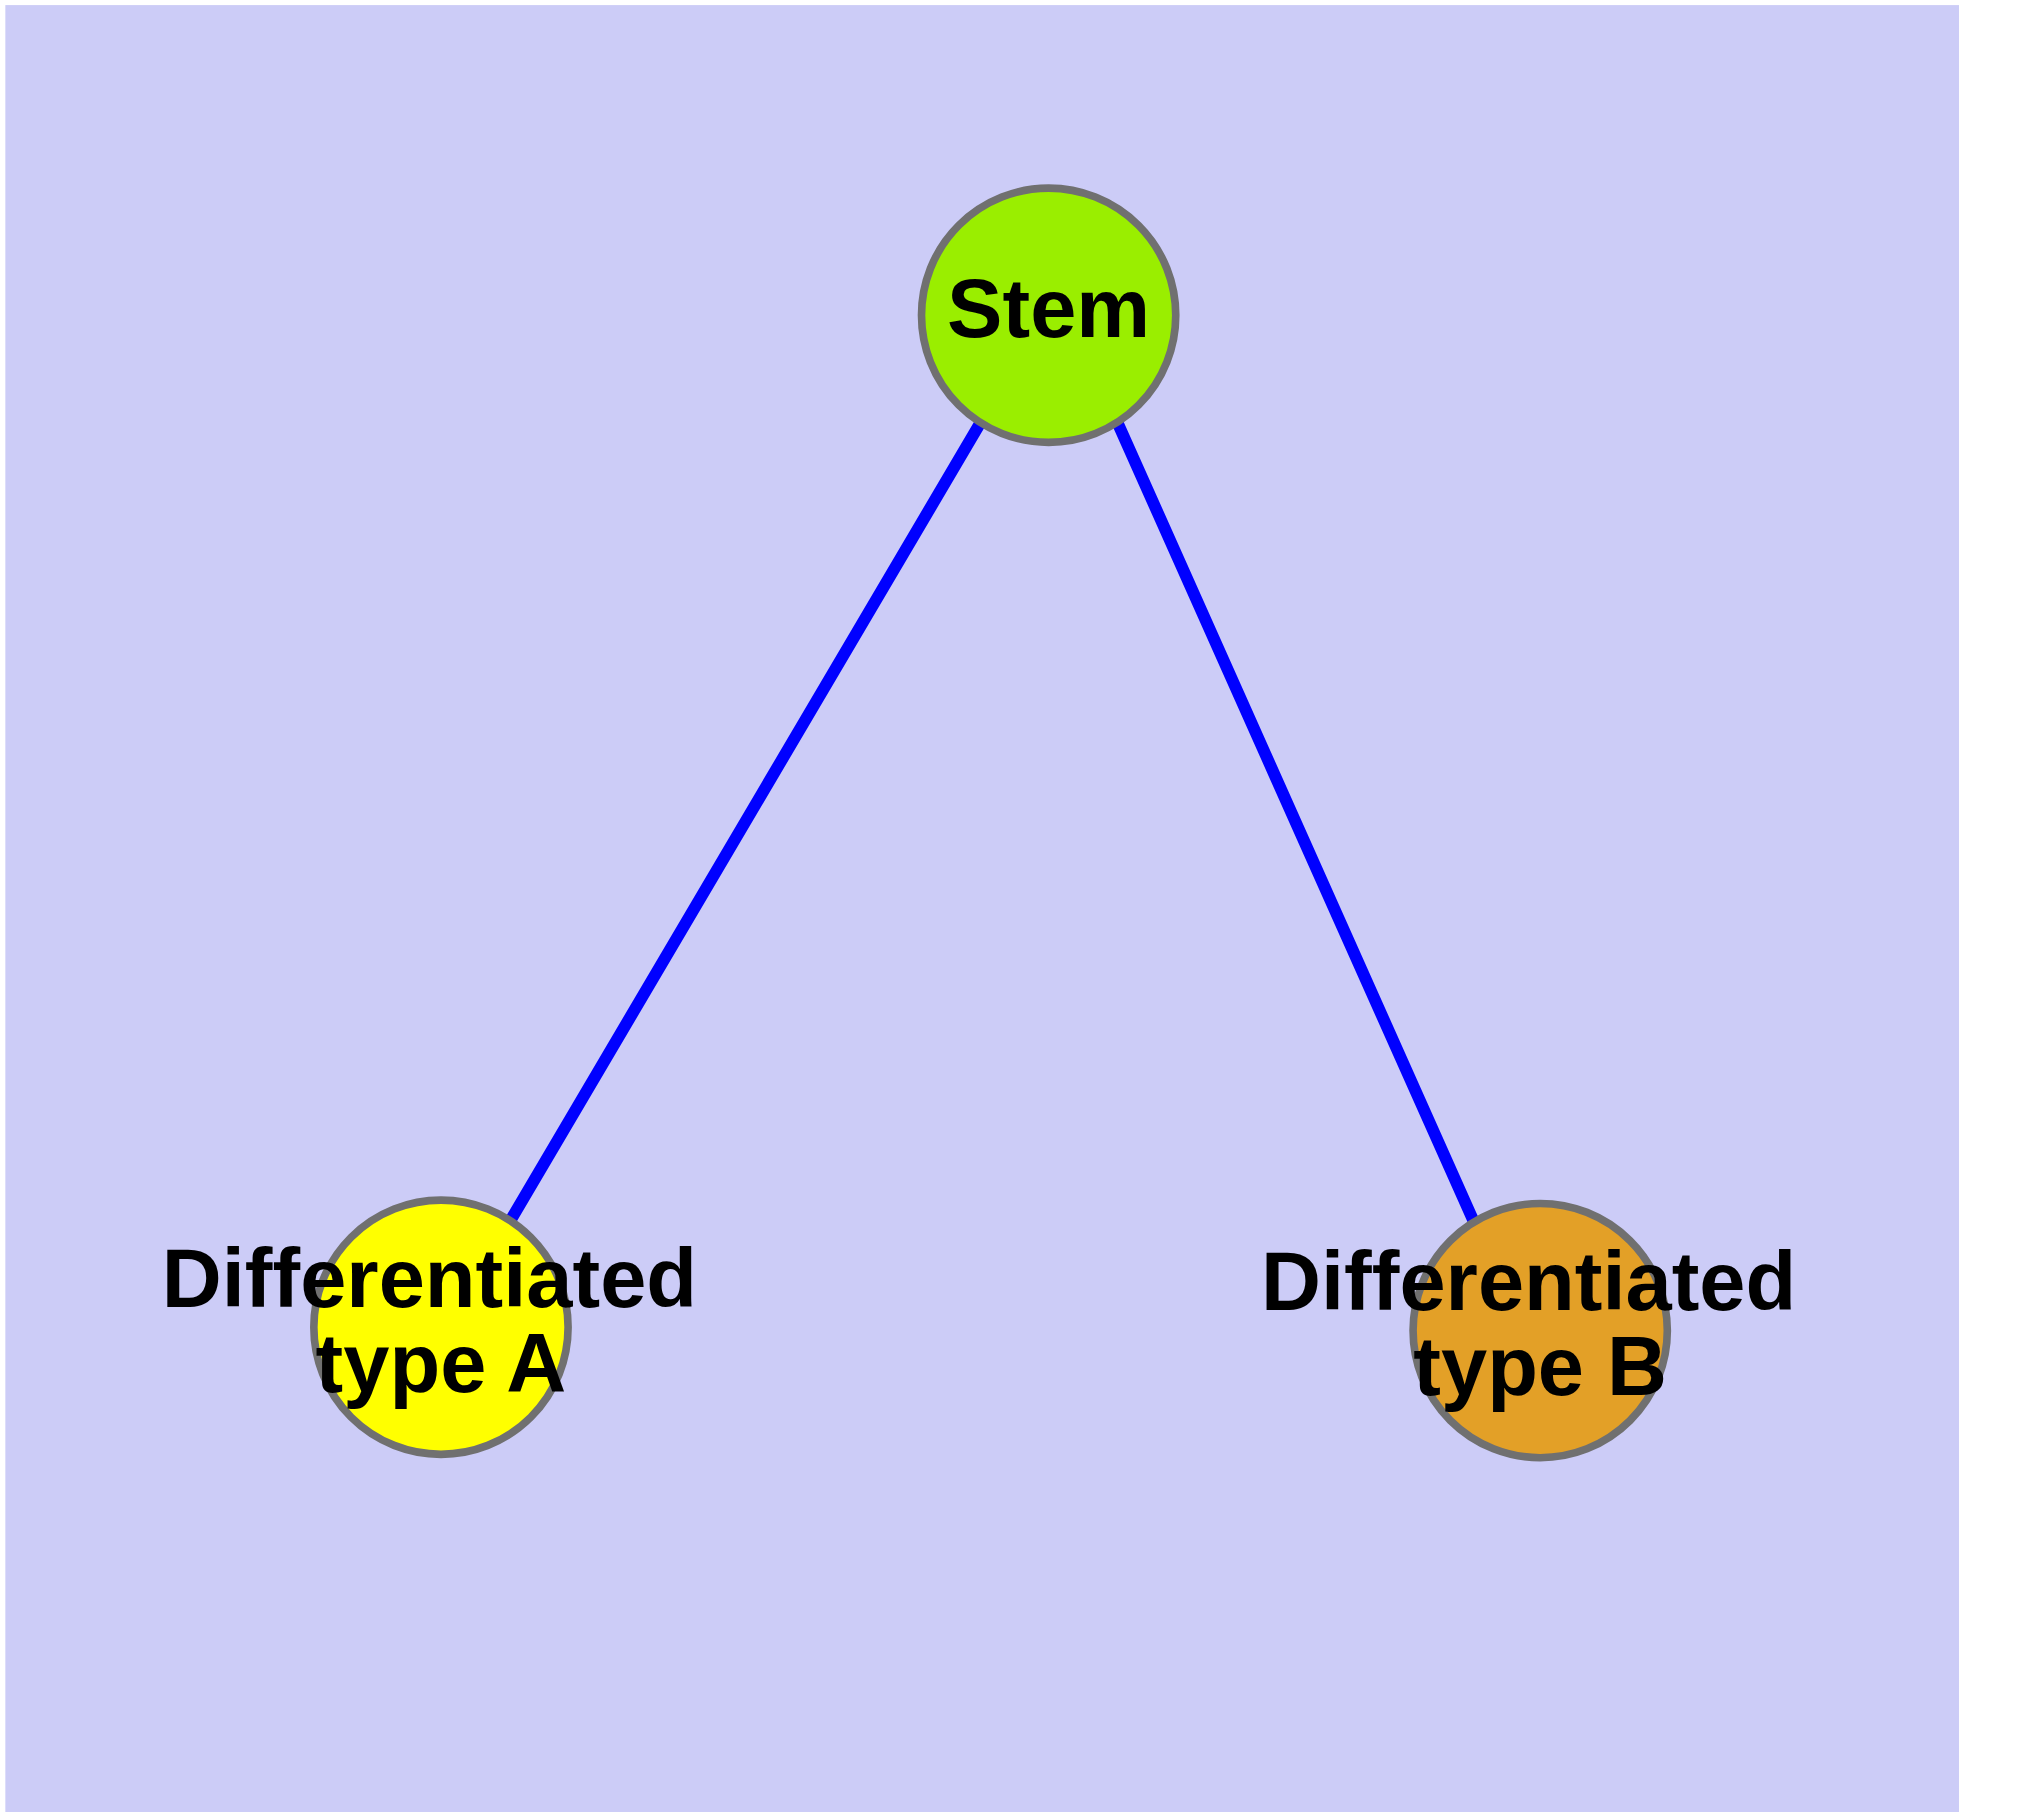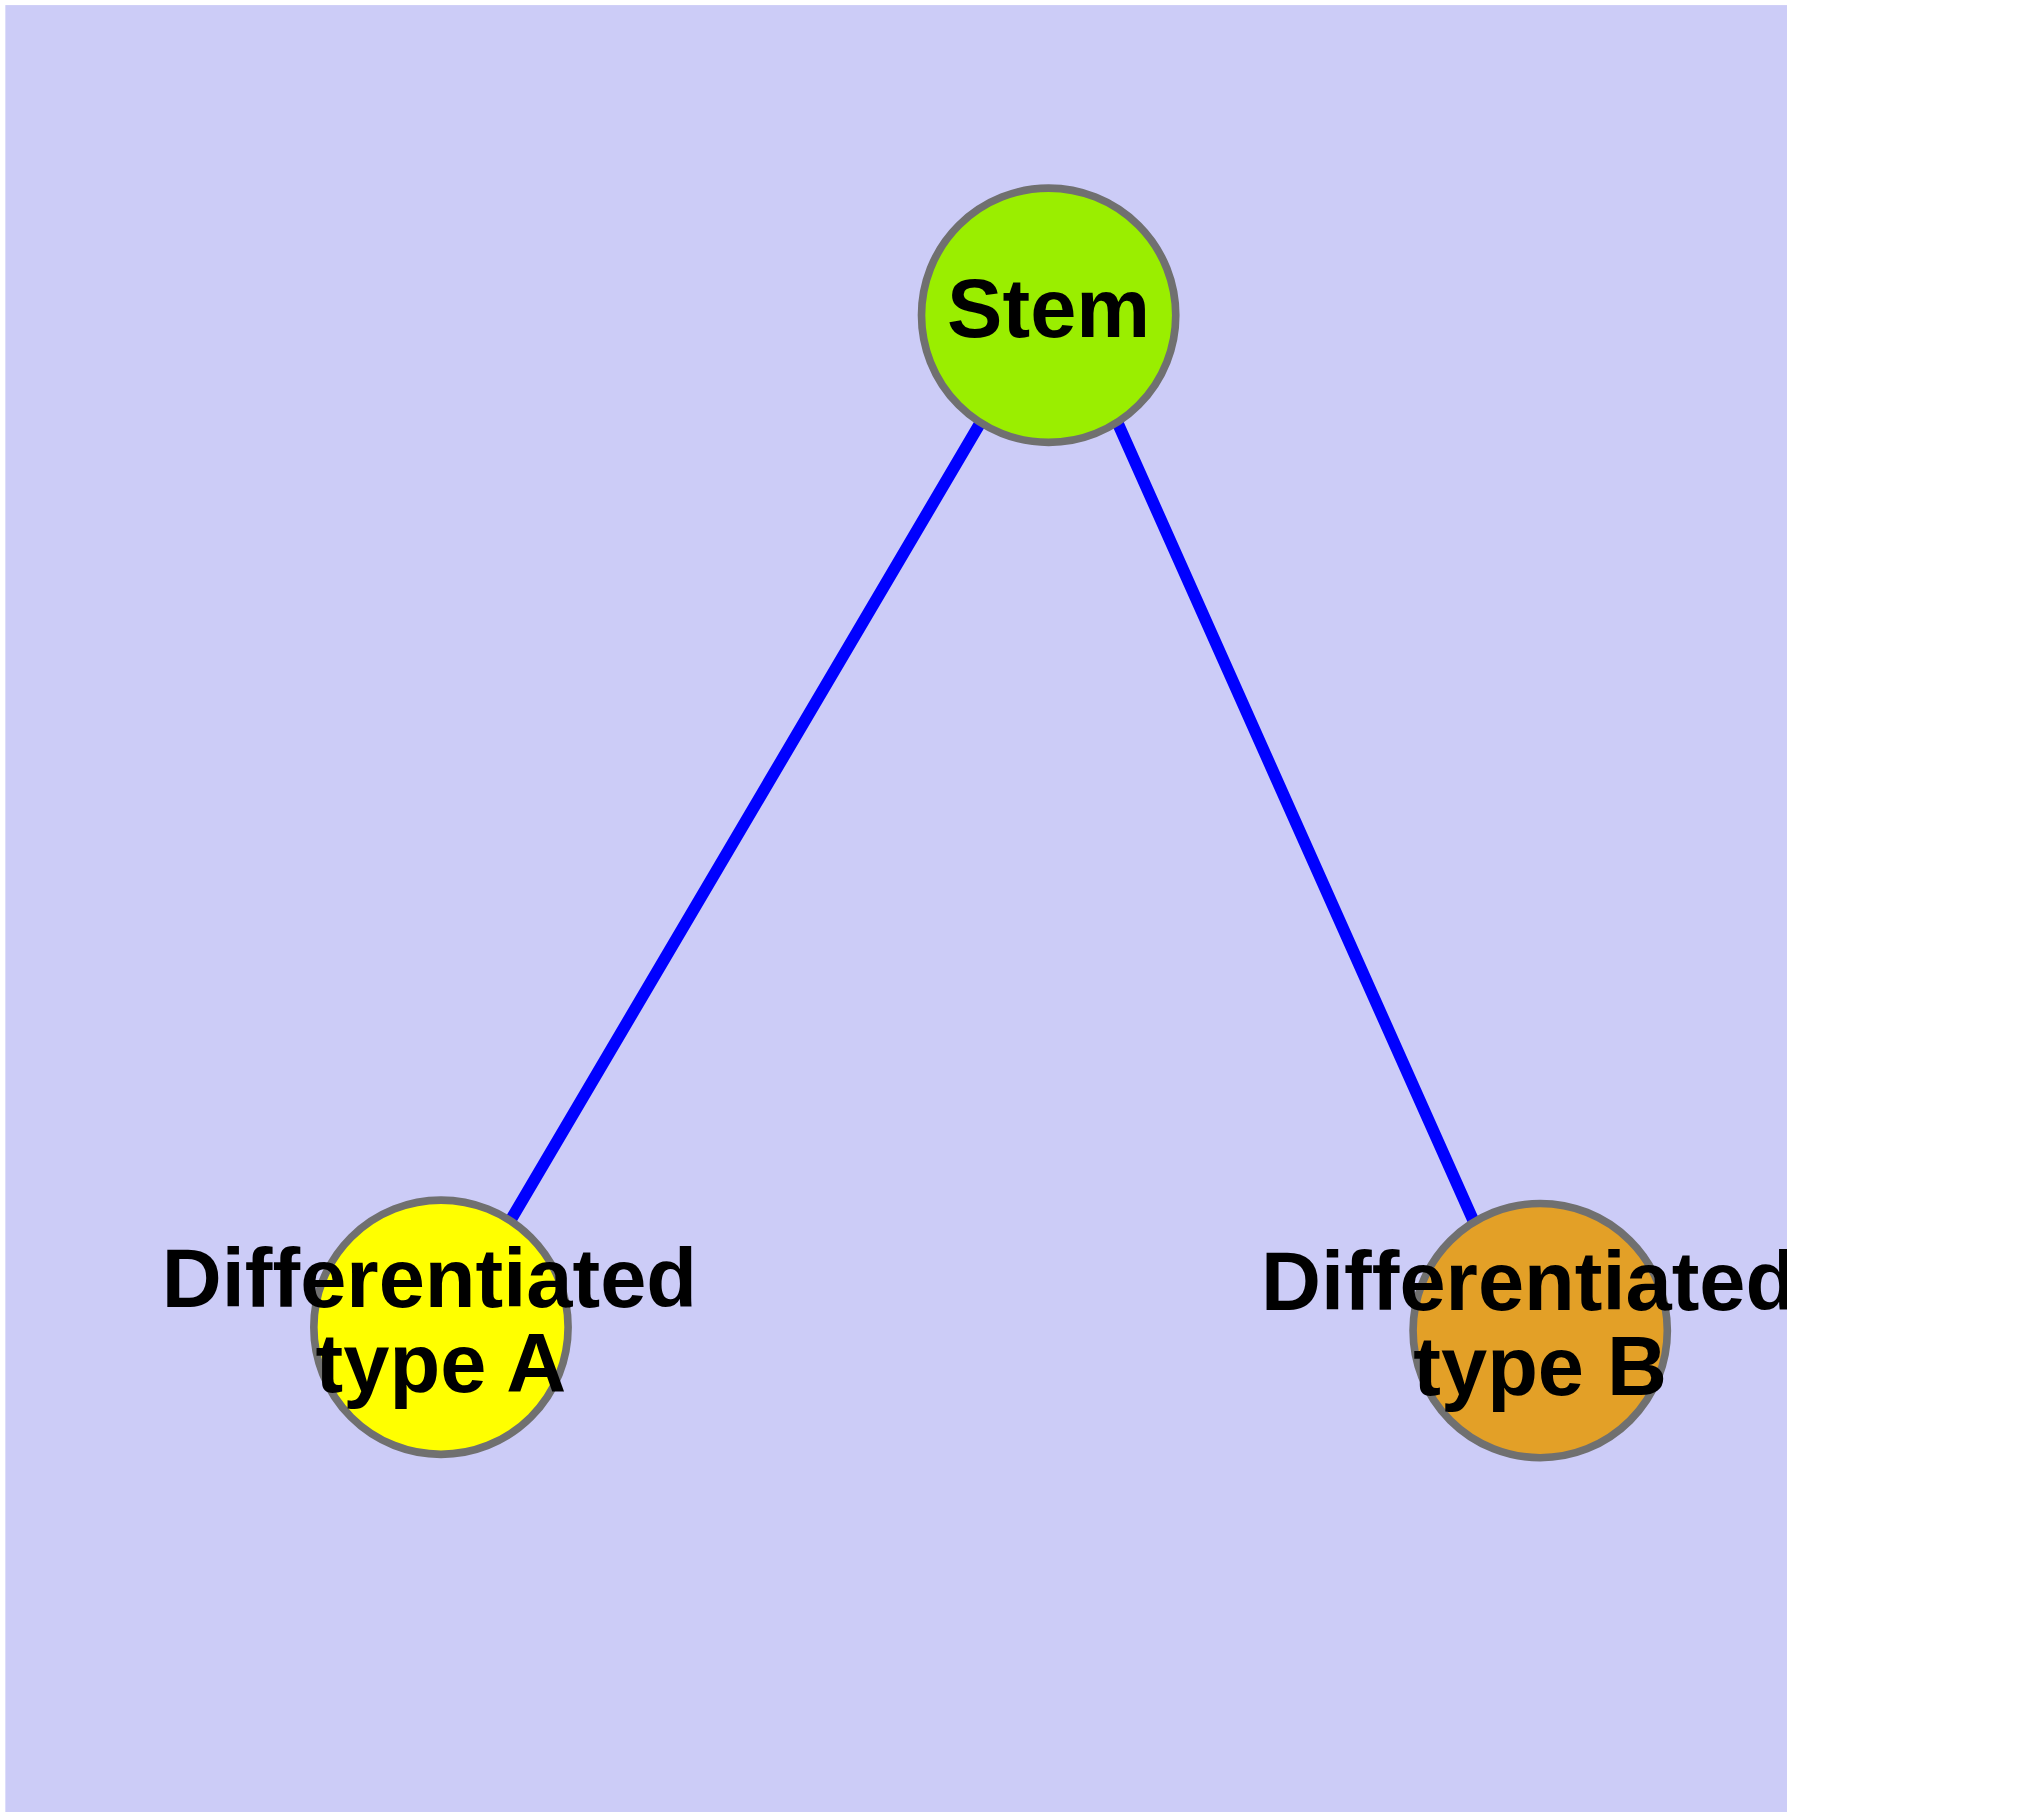--- a/index.html
+++ b/index.html
@@ -2,21 +2,21 @@
 <html style="font-size:13.6px"><head>
 <meta charset="utf-8">
 <style>
   html, body {
     margin: 0;
     padding: 0;
     background: #ffffff;
   }
   #canvas {
     position: relative;
-    width: 1787px;
+    width: 1959px;
     height: 1812px;
     background: #ffffff;
     overflow: hidden;
   }
   #graph-svg {
     position: absolute;
     left: 0;
     top: 0;
     width: 2021px;
     height: 1812px;

